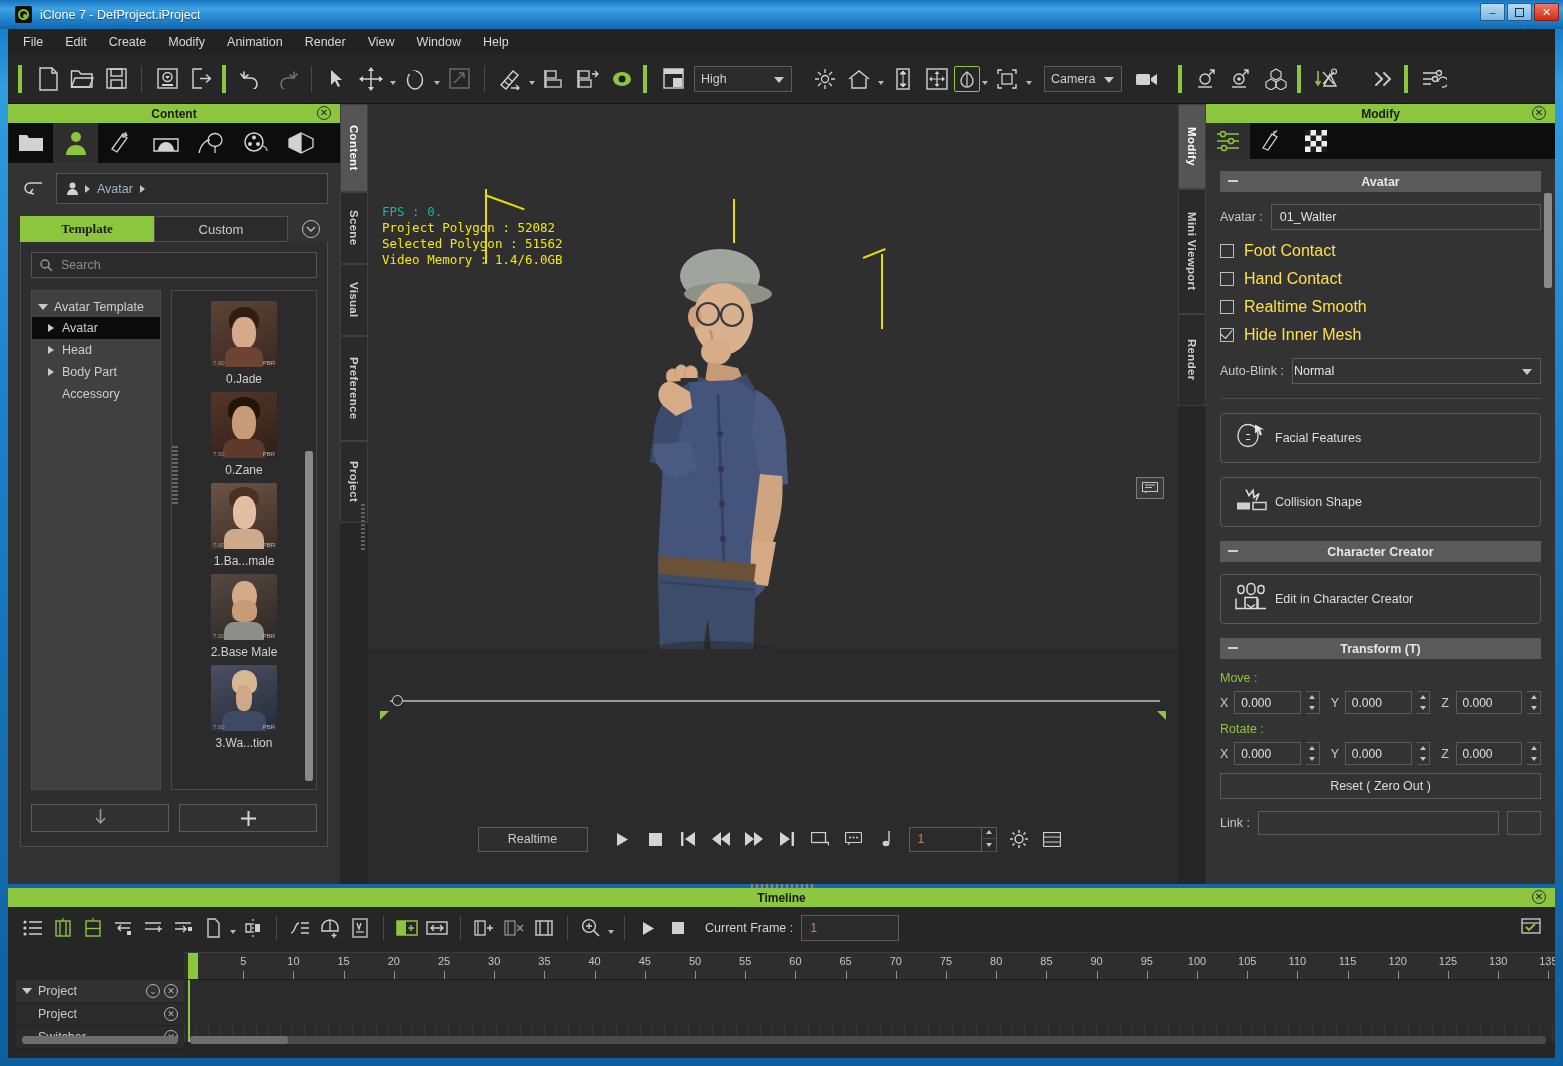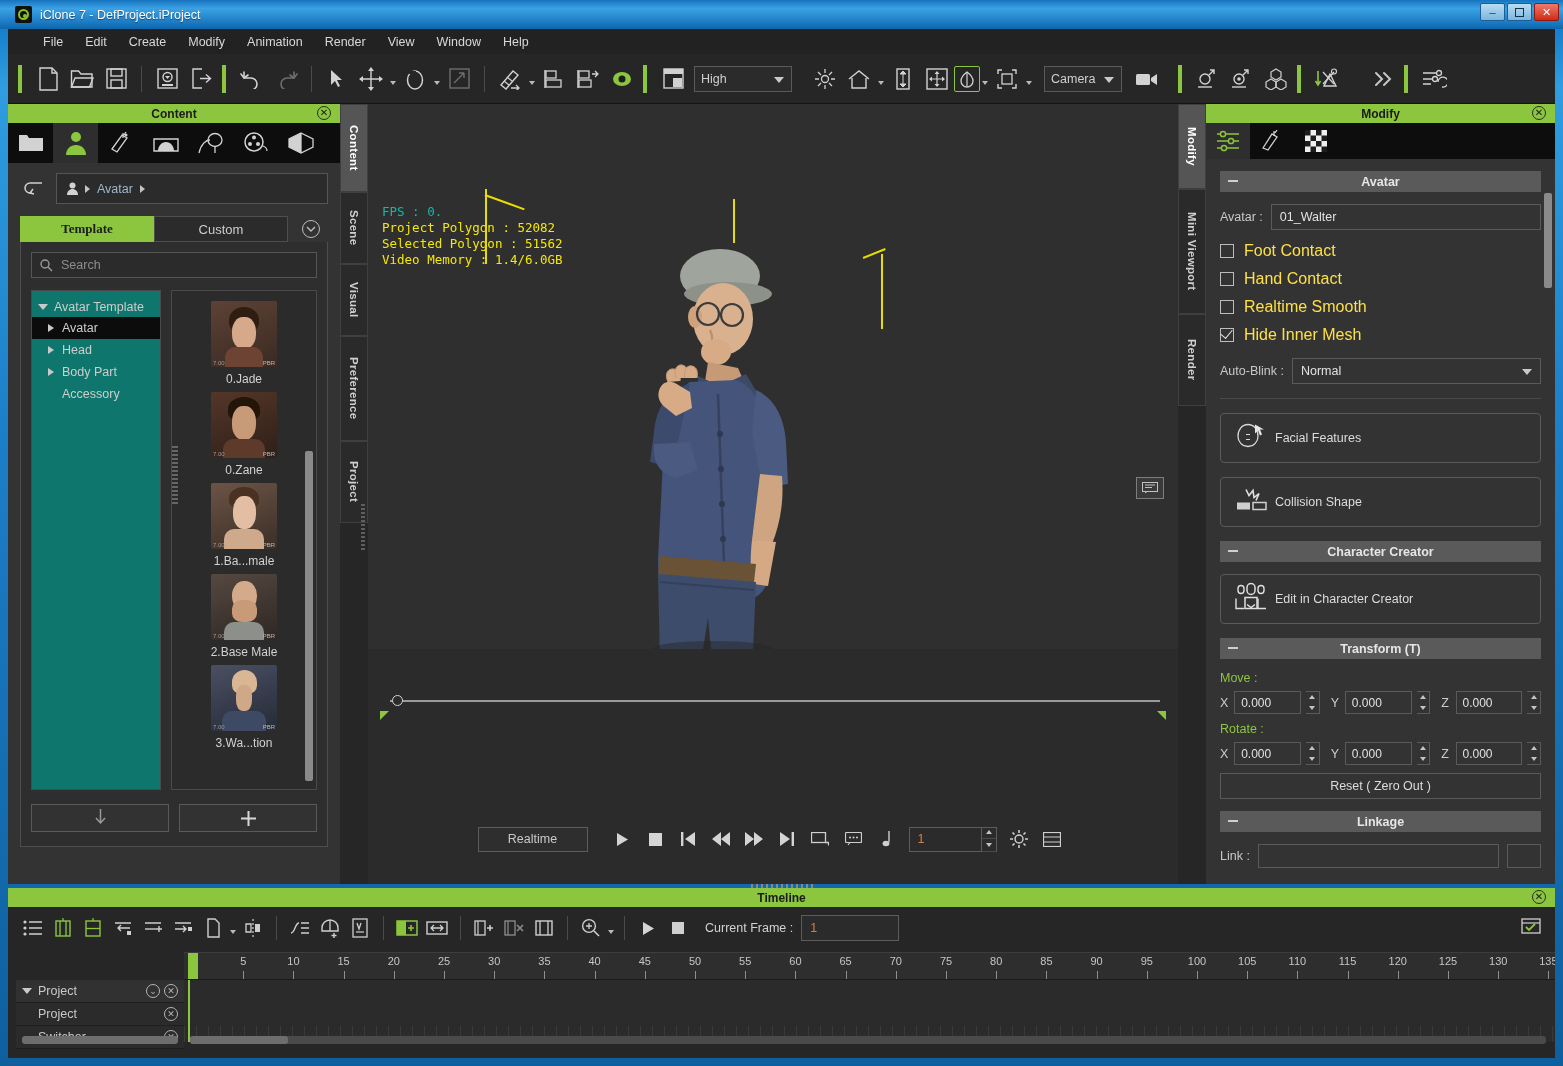--- a/index.html
+++ b/index.html
@@ -36,21 +36,21 @@
     width:25px; height:18px; border:1px solid #1b5f95; border-radius:2px;
     background:linear-gradient(180deg,#b9dcf2,#7cb6de);
     display:flex;align-items:center;justify-content:center;
     font-size:11px; color:#10334f;
   }
   .win-btn.close { background:linear-gradient(180deg,#f07a6a,#d12a17); color:#fff; border-color:#8d1a0c;}
 
   
   .menubar {
     position:absolute; left:8px; top:29px; width:1547px; height:25px;
-    background:#222; display:flex; align-items:center; padding-left:24px;
+    background:#222; display:flex; align-items:center; padding-left:4px;
   }
   .menu-item { color:#d8d8d8; font-size:12.5px; padding:3px 11px; cursor:default; }
 
   
   .toolbar {
     position:absolute; left:8px; top:54px; width:1547px; height:50px;
     background:#262626; display:flex; align-items:center; padding:0 6px;
     border-bottom:1px solid #141414;
   }
   .tb-sep-green { width:4px; height:28px; background:#8cc63f; margin:0 9px 0 4px; }
@@ -116,21 +116,21 @@
   .tpl-panel {
     margin:0 12px; border:1px solid #4e4e4e; border-top:none; background:#2e2e2e;
     height:605px; padding:10px;
   }
   .search-box {
     height:26px; border:1px solid #555; background:#2b2b2b; display:flex;align-items:center;
     gap:8px; padding:0 8px; color:#8d8d8d; font-size:12.5px;
   }
   .cols { display:flex; gap:10px; margin-top:12px; height:500px; }
   .tree {
-    width:130px; border:1px solid #4a4a4a; background:#0f766e; padding:6px 0;
+    width:130px; border:1px solid #4a4a4a; background:#404040; padding:6px 0;
   }
   .tree-root { color:#cdcdcd; font-size:12.5px; padding:3px 6px; display:flex;align-items:center;gap:6px;}
   .tri-down { width:0;height:0;border-left:5px solid transparent;border-right:5px solid transparent;border-top:6px solid #c9c9c9;}
   .tri-right { width:0;height:0;border-top:4.5px solid transparent;border-bottom:4.5px solid transparent;border-left:6px solid #c9c9c9;}
   .tree-item { color:#cdcdcd; font-size:12.5px; padding:4px 6px 4px 16px; display:flex;align-items:center;gap:8px;}
   .tree-item.sel { background:#0c0c0c; }
   .tree-item.leaf { padding-left:30px; }
 
   .thumbs {
     flex:1; border:1px solid #4a4a4a; background:#2b2b2b; position:relative;
@@ -219,21 +219,21 @@
   .field-lbl { color:#c9c9c9; font-size:12.5px; }
   .field-in { flex:1; height:26px; border:1px solid #5a5a5a; background:#333;
     color:#e2e2e2; font-size:12.5px; display:flex;align-items:center;padding-left:8px;}
   .chk-row { display:flex; align-items:center; gap:10px; margin-bottom:10px; }
   .chk { width:14px;height:14px;border:1.4px solid #bdbdbd; background:transparent; position:relative;}
   .chk.on:after{ content:""; position:absolute; left:2px; top:-2px; width:6px;height:10px;
     border-right:1.8px solid #e6e6e6; border-bottom:1.8px solid #e6e6e6; transform:rotate(40deg);}
   .chk-lbl { color:#fde047; font-size:16px; }
   .sel-row { display:flex; align-items:center; gap:8px; margin:14px 0 14px 0; }
   .sel-ctl { flex:1; height:26px; border:1px solid #5a5a5a; background:#333; color:#e2e2e2;
-    font-size:12.5px; display:flex;align-items:center;padding-left:8px; position:relative;}
+    font-size:12.5px; display:flex;align-items:center;padding-left:1px; position:relative;}
   .sel-ctl .arr { position:absolute; right:8px; top:10px;
     border-left:5px solid transparent;border-right:5px solid transparent;border-top:6px solid #c9c9c9;}
   .hr { height:1px; background:#4a4a4a; margin:4px 0 14px 0; }
   .big-btn { height:50px; border:1px solid #5a5a5a; border-radius:4px; background:#333;
     display:flex;align-items:center; gap:16px; padding-left:54px; color:#dcdcdc; font-size:12.5px;
     margin-bottom:14px; position:relative;}
   .big-btn .ic { position:absolute; left:12px; top:50%; transform:translateY(-50%); }
   .grn { color:#8cc63f; font-size:12.5px; }
   .xyz-row { display:flex; align-items:center; gap:5px; margin:6px 0 8px 0; }
   .xyz-lbl { color:#ccc; font-size:12.5px; width:10px; }
@@ -1082,24 +1082,20 @@
         <span class="xyz-lbl" style="margin-left:6px">Z</span>
         <span class="xyz-in">0.000</span>
         <span class="xyz-sp">
             <div class="sp-up"></div>
             <div class="sp-dn"></div>
           </span>
       </div>
 
       <div class="reset-btn">Reset ( Zero Out )</div>
 
-      <div class="sect-head">
-        <span class="minus"></span>
-        <span>Linkage</span>
-      </div>
 
       <div class="link-row">
         <span class="field-lbl">Link :</span>
         <span class="field-in" style="height:24px"></span>
         <span style="width:34px;height:24px;border:1px solid #5a5a5a;background:#333"></span>
       </div>
     </div>
   </div>
 
   <div class="timeline">

